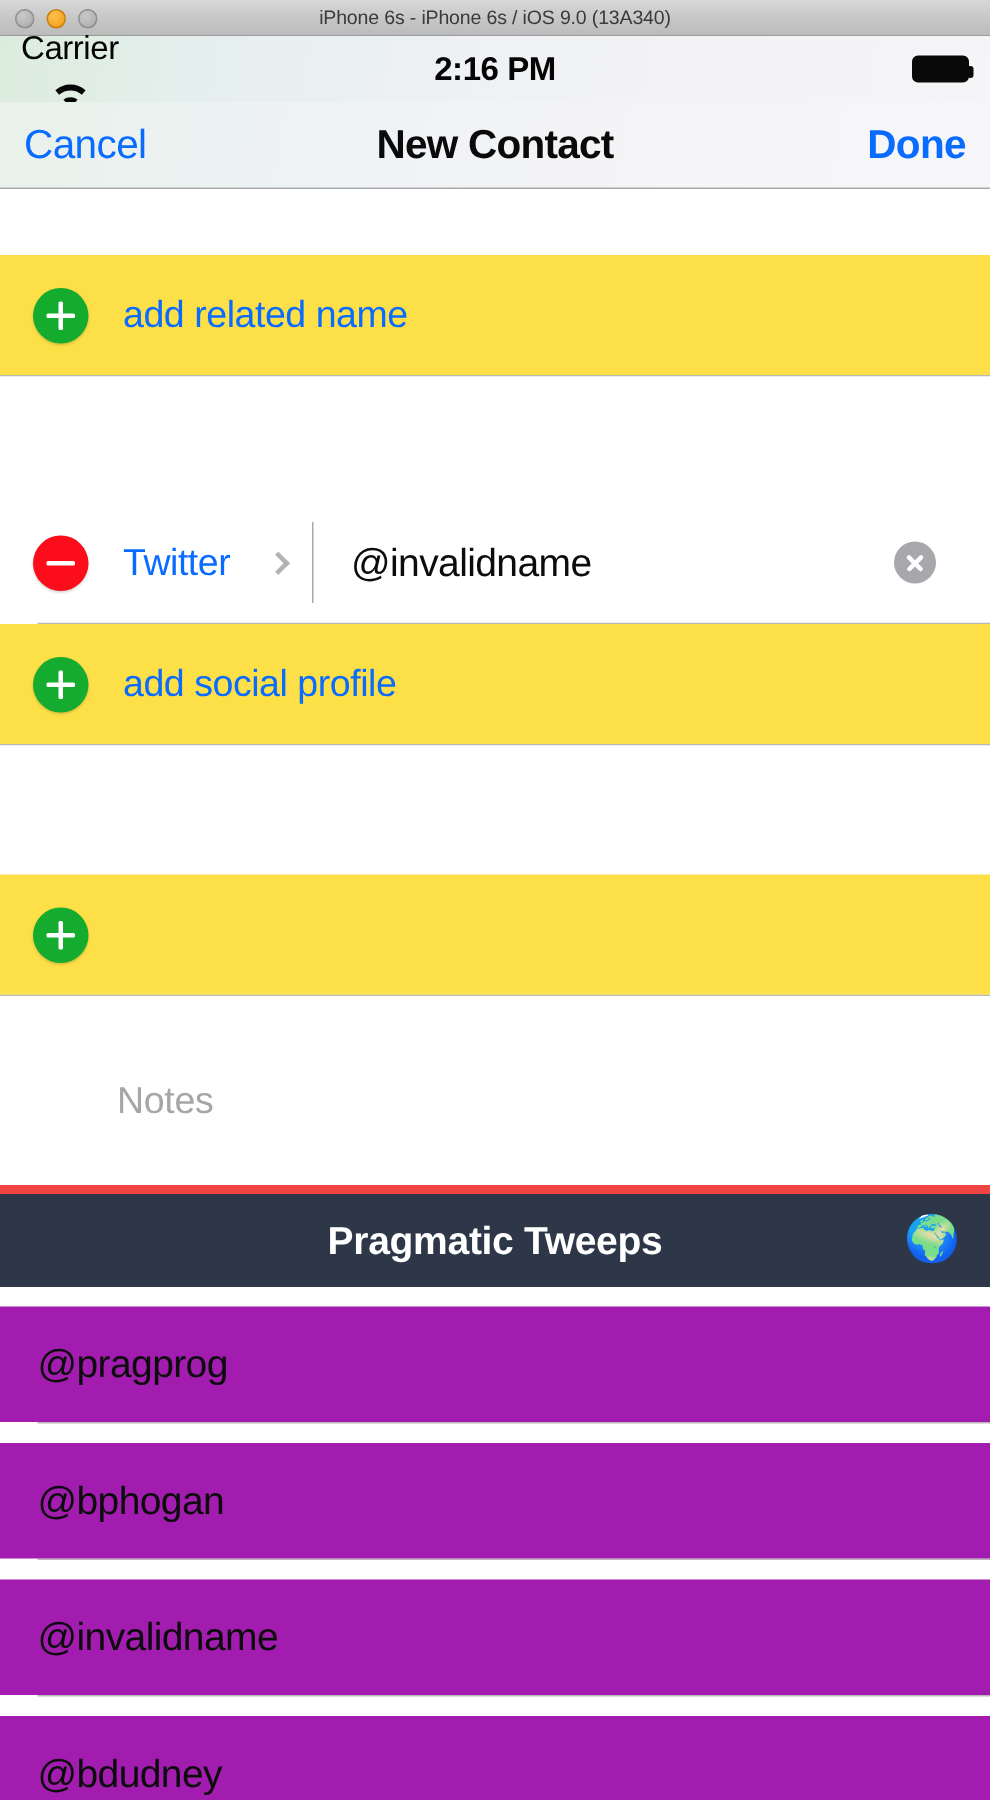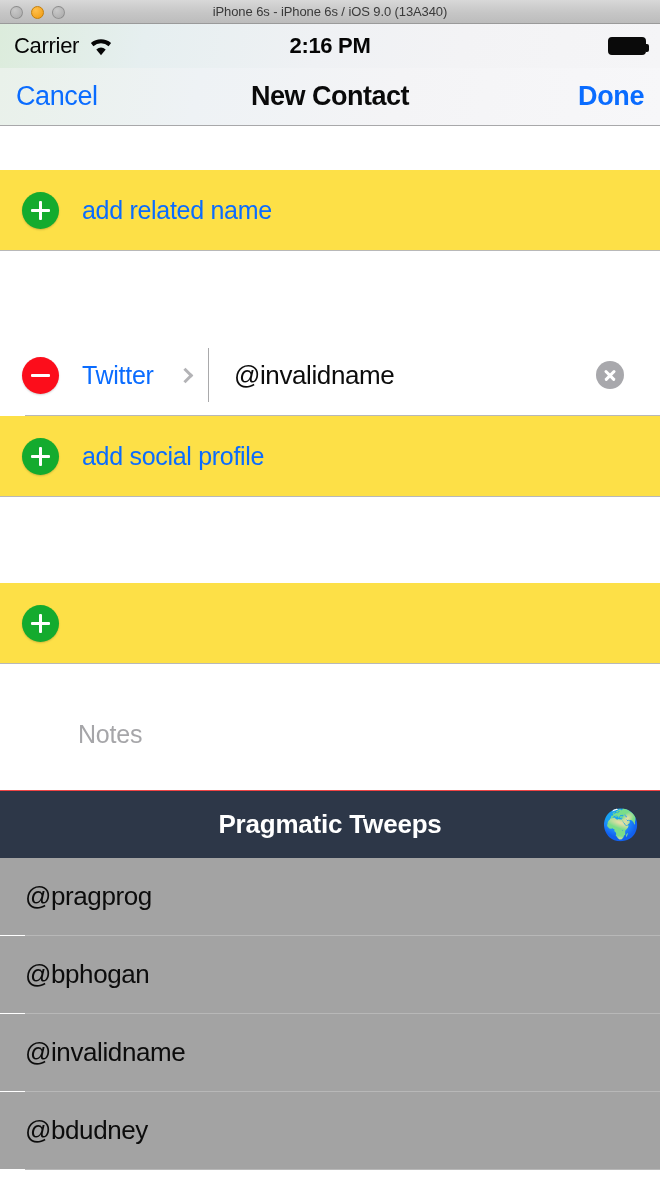--- a/index.html
+++ b/index.html
@@ -30,21 +30,21 @@
     font-size:13px; font-weight:normal; color:#3a3a3a;
     letter-spacing:-0.1px;
   }
 
   
   .statusbar {
     position:relative; height:44px;
     background:linear-gradient(100deg,#dcecdc 0%,#e6eff0 22%,#eff1f4 48%,#f3f3f5 70%,#f5f5f7 100%);
     display:flex; align-items:center;
   }
-  .sb-left { position:absolute; left:14px; display:flex; align-items:center; gap:9px; }
+  .sb-left { position:absolute; left:14px; display:flex; align-items:center; gap:9px;flex-direction:column; }
   .sb-carrier { font-size:22px; font-weight:500; color:#050505; letter-spacing:-0.3px; }
   .sb-center { width:100%; text-align:center; font-size:22px; font-weight:bold; color:#050505; letter-spacing:-0.3px; }
   .sb-right { position:absolute; right:14px; display:flex; align-items:center; }
   .wifi { display:block; }
   .battery { position:relative; width:38px; height:18px; border:2px solid #0a0a0a; border-radius:4px; background:#0a0a0a; }
   .battery::after {
     content:""; position:absolute; right:-5px; top:5px;
     width:3px; height:8px; background:#0a0a0a; border-radius:0 2px 2px 0;
   }
 
@@ -117,28 +117,28 @@
   .clear-x::after  { transform:rotate(-45deg); }
 
   
   .notes-area { position:relative; height:88px; background:#fff; }
   .notes-ph { position:absolute; left:78px; top:18px; font-size:25px; color:#a6a6a9; letter-spacing:-0.2px; }
 
   
   .appbar {
     position:relative; height:68px; background:#2d3748;
     display:flex; align-items:center; justify-content:center;
-    border-top:1px solid #ef4444;
+    border-top:6px solid #ef4444;
   }
   .appbar-title { font-size:26px; font-weight:bold; color:#ffffff; letter-spacing:-0.2px; }
   .appbar-icon { position:absolute; right:20px; font-size:30px; line-height:1; }
 
   
   .tweeps { background:#fff; }
-  .tweep-row { position:relative; height:77px; display:flex; align-items:center; background:#a3a3a3; }
+  .tweep-row { position:relative; height:77px; display:flex; align-items:center; background:#a21caf;margin-top:13px; }
   .tweep-name { position:absolute; left:25px; font-size:26px; color:#0c0c0c; letter-spacing:-0.4px; }
   .tweep-sep { height:1px; background:#b8b8b8; margin-left:25px; }
 </style>
 </head>
 <body>
 
 <div id="screen">
 
   <div class="titlebar">
     <div class="lights">

